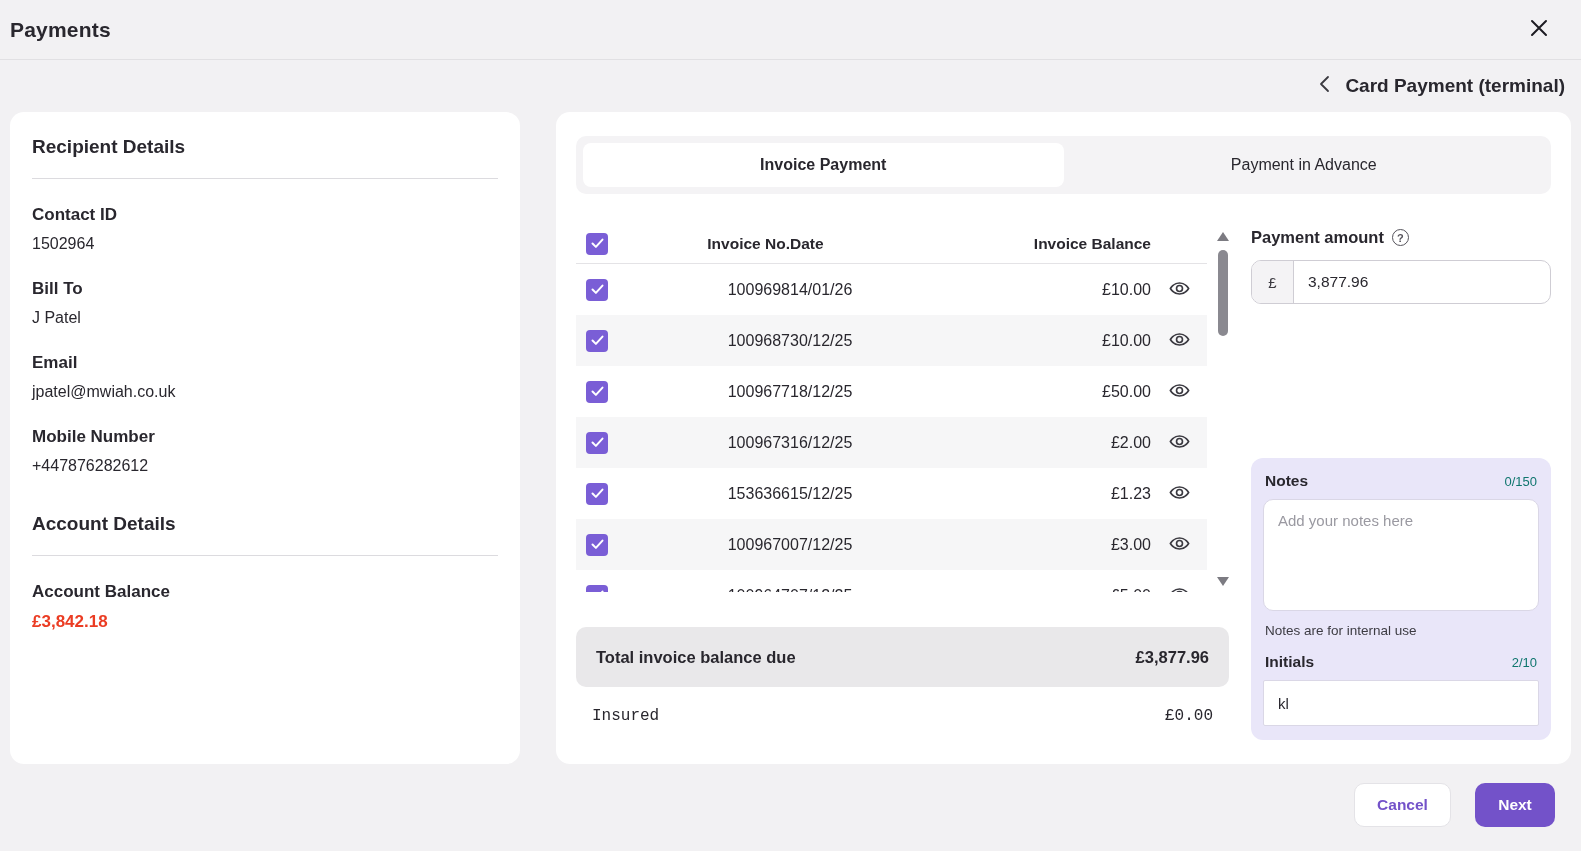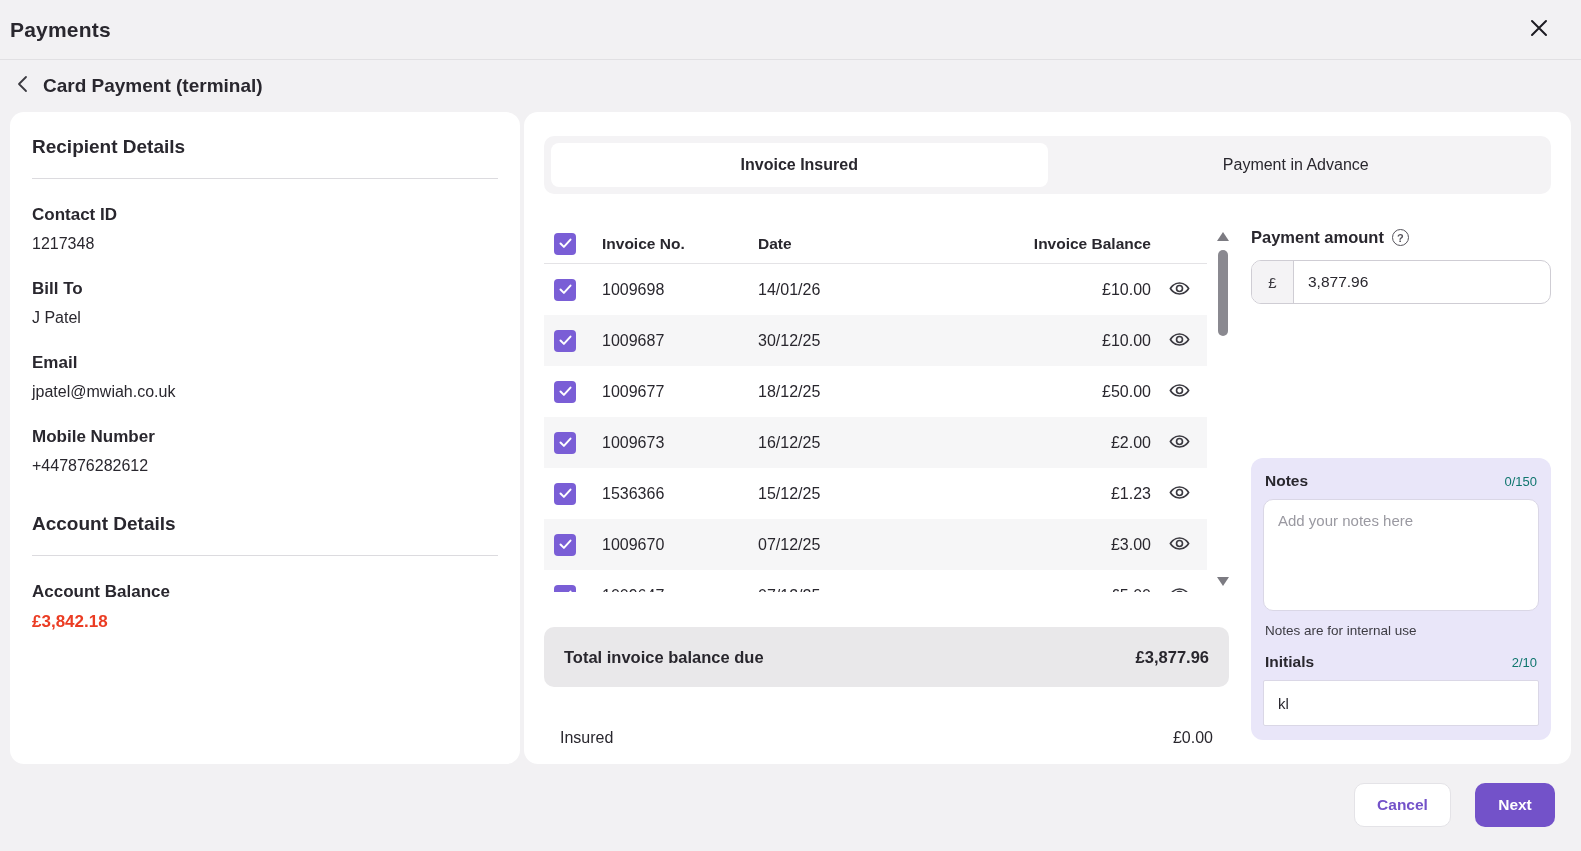--- a/index.html
+++ b/index.html
@@ -30,26 +30,26 @@
     height:60px;flex:0 0 60px;display:flex;align-items:center;
     padding:0 26px 0 10px;border-bottom:1px solid var(--border);
   }
   .modal-header h1{font-size:21px;font-weight:700;letter-spacing:.2px;}
   .close-btn{
     margin-left:auto;background:none;border:none;cursor:pointer;
     width:32px;height:32px;display:flex;align-items:center;justify-content:center;
   }
   .breadcrumb{
     height:52px;flex:0 0 52px;display:flex;align-items:center;gap:13px;
-    padding:0 16px;cursor:pointer;
+    padding:0 16px;cursor:pointer;justify-content:flex-end;
   }
   .breadcrumb .bc-label{font-size:19px;font-weight:700;}
 
   
-  main{display:flex;gap:4px;padding:0 10px;height:652px;flex:0 0 652px;}
+  main{display:flex;gap:36px;padding:0 10px;height:652px;flex:0 0 652px;}
   .card{background:var(--card);border-radius:14px;}
   .card.left{width:510px;flex:0 0 510px;padding:24px 22px;}
   .card.right{flex:1;padding:24px 20px;display:flex;flex-direction:column;}
 
   
   .sec-title{font-size:19px;font-weight:700;}
   .sec-rule{border:none;border-top:1px solid #dcdbdf;margin-top:20px;}
   .f-label{margin-top:26px;font-size:17px;font-weight:700;}
   .f-value{margin-top:10px;font-size:16px;}
   .acct-title{margin-top:38px;}
@@ -70,21 +70,21 @@
   .content{display:flex;margin-top:30px;gap:22px;flex:1;}
   .invoice-col{flex:1;min-width:0;}
   .side-col{width:300px;flex:0 0 300px;display:flex;flex-direction:column;}
 
   
   .list-viewport{position:relative;height:368px;overflow:hidden;padding-right:22px;}
   .thead{display:flex;align-items:center;height:40px;border-bottom:1px solid #e4e3e6;font-weight:700;font-size:15.5px;}
   .irow{display:flex;align-items:center;height:51px;font-size:16px;}
   .irow:nth-child(even){background:var(--alt-row);}
   .c-check{flex:0 0 58px;display:flex;align-items:center;padding-left:10px;}
-  .c-no{flex:0 0 156px;}
+  .c-no{flex:0 0 156px;text-align:right;}
   .c-date{flex:0 0 210px;}
   .c-bal{flex:1;text-align:right;}
   .c-eye{flex:0 0 56px;display:flex;justify-content:center;align-items:center;}
   .checkbox{
     width:22px;height:22px;border-radius:4px;background:var(--checkbox);
     display:flex;align-items:center;justify-content:center;cursor:pointer;
   }
   .eye-btn{background:none;border:none;cursor:pointer;display:flex;align-items:center;}
 
   
@@ -94,22 +94,22 @@
   .sb-down{bottom:6px;border-top:9px solid #7c7b82;}
   .sb-thumb{position:absolute;top:26px;left:1px;width:10px;height:86px;border-radius:5px;background:#8a8990;cursor:pointer;}
 
   
   .totalbar{
     margin-top:35px;height:60px;background:var(--total-bg);border-radius:10px;
     display:flex;align-items:center;justify-content:space-between;
     padding:0 20px;font-size:16.5px;font-weight:700;
   }
   .insured-row{
-    margin-top:20px;height:40px;display:flex;align-items:flex-end;
-    justify-content:space-between;padding:0 16px;font-size:16px;
+    margin-top:20px;height:40px;display:flex;align-items:flex-start;
+    justify-content:space-between;padding:0 16px;font-size:16px;font-family:Liberation Mono, monospace;
   }
 
   
   .pay-label-row{display:flex;align-items:center;gap:8px;font-size:16.5px;font-weight:700;margin-top:4px;}
   .help{
     width:17px;height:17px;border:1.5px solid #55535b;border-radius:50%;
     font-size:11px;font-weight:700;color:#55535b;display:flex;align-items:center;justify-content:center;cursor:pointer;
   }
   .pay-input{
     margin-top:13px;height:44px;border:1px solid #cfcdd4;border-radius:10px;
@@ -174,21 +174,21 @@
   </div>
 
   <main>
 
     <section class="card left">
       <div class="sec-title">Recipient Details</div>
       <hr class="sec-rule">
       <div id="recipient-fields">
   <div>
     <div class="f-label">Contact ID</div>
-    <div class="f-value">1217348</div>
+    <div class="f-value">1502964</div>
   </div>
 
   <div>
     <div class="f-label">Bill To</div>
     <div class="f-value">J Patel</div>
   </div>
 
   <div>
     <div class="f-label">Email</div>
     <div class="f-value">jpatel@mwiah.co.uk</div>
@@ -201,21 +201,21 @@
 </div>
       <div class="sec-title acct-title">Account Details</div>
       <hr class="sec-rule">
       <div class="f-label">Account Balance</div>
       <div class="f-value balance">£3,842.18</div>
     </section>
 
     <section class="card right">
 
       <div class="tabbar" id="tabbar">
-          <button class="tab active">Invoice Insured</button>
+          <button class="tab active">Invoice Payment</button>
           <button class="tab">Payment in Advance</button>
         </div>
 
       <div class="content">
 
         <div class="invoice-col">
           <div class="list-viewport">
             <div class="thead">
               <div class="c-check">
                 <span class="checkbox">

